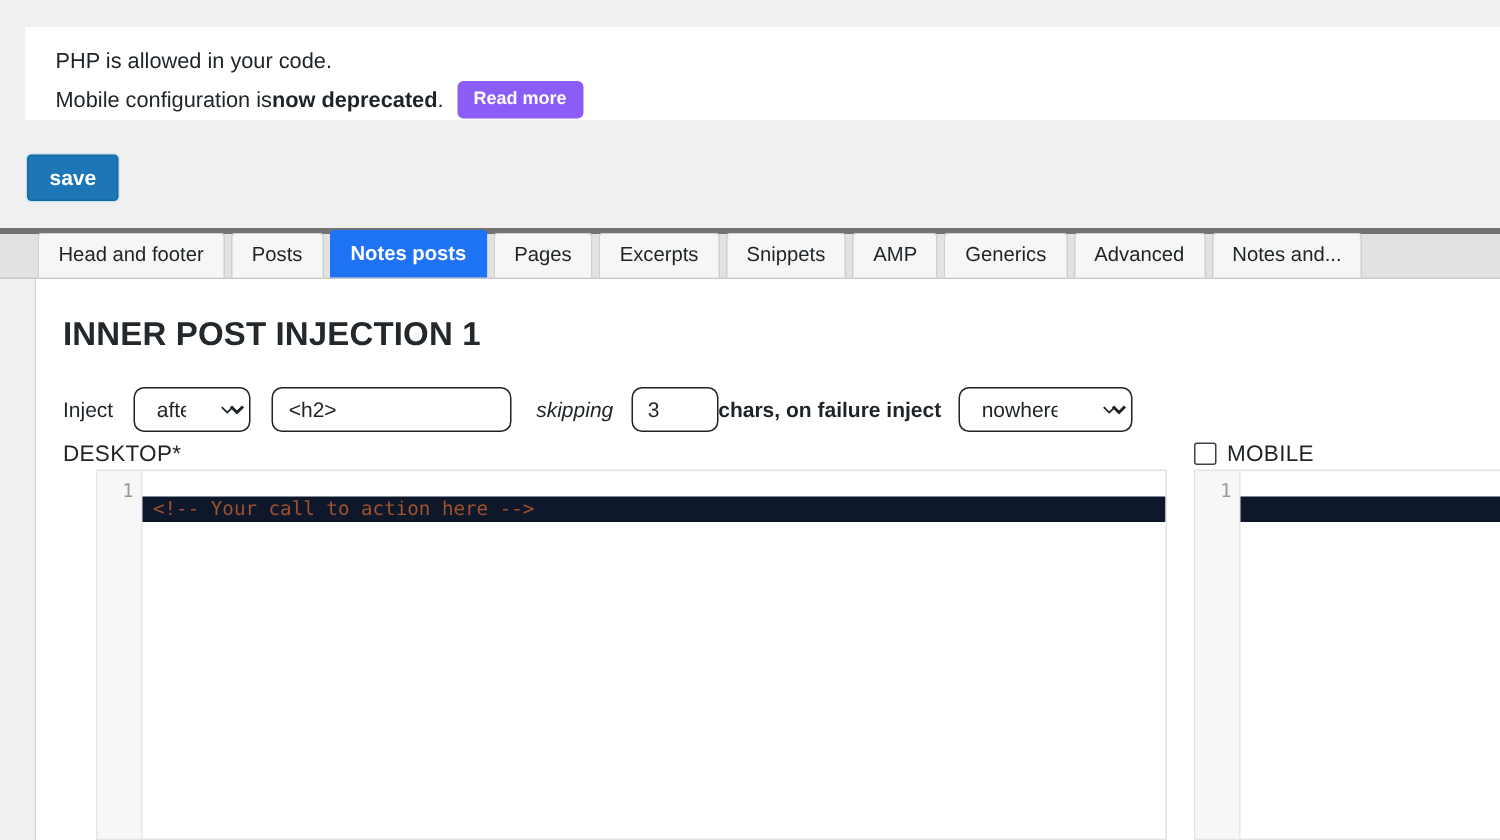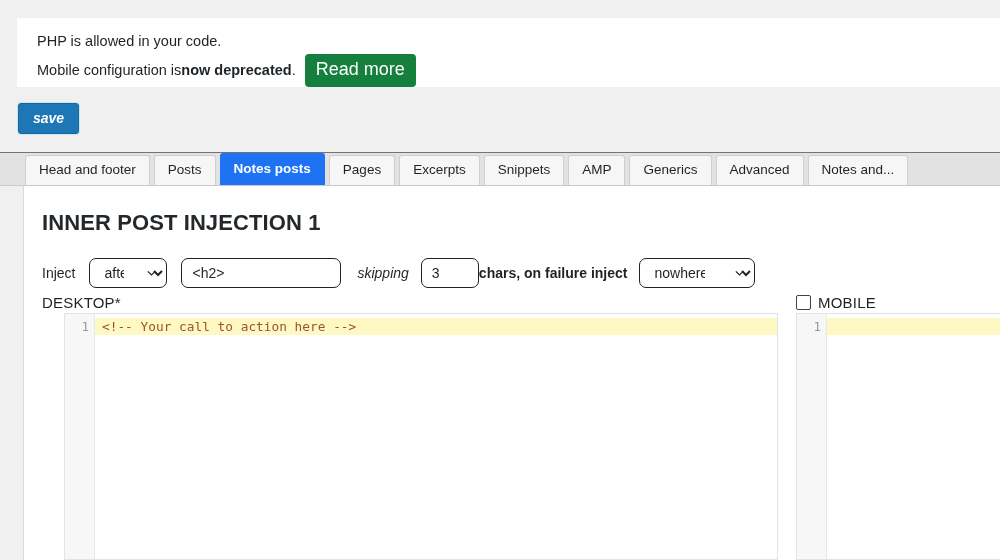--- a/index.html
+++ b/index.html
@@ -26,24 +26,24 @@
     color: #1d2327;
     line-height: 1.55;
     display: flex;
     align-items: center;
     gap: 0;
   }
   .notice-line.second { margin-top: 2px; }
   .notice-strong { font-weight: bold; }
   .read-more {
     display: inline-block;
-    background: #15803d;
+    background: #8b5cf6;
     color: #ffffff;
-    font-size: 18px;
-    font-weight: normal;
+    font-size: 12px;
+    font-weight: bold;
     padding: 4px 11px 5px;
     border-radius: 4px;
     margin-left: 9px;
     line-height: 1.3;
     cursor: pointer;
     white-space: nowrap;
   }
 
   
   .save-btn {
@@ -52,30 +52,29 @@
     background: #1d76b5;
     color: #ffffff;
     border: 1px solid #136a9f;
     border-radius: 3px;
     font-size: 14px;
     font-weight: bold;
     padding: 6px 14px 7px;
     cursor: pointer;
     box-shadow: 0 0 0 1px #cfe4f2;
     font-family: "Liberation Sans", sans-serif;
-    font-style: italic;
   }
 
   
   .tabbar {
     position: absolute;
     left: 0; top: 152px; right: 0;
     height: 34px;
     background: #e2e2e2;
-    border-top: 1px solid #737373;
+    border-top: 4px solid #737373;
     border-bottom: 1px solid #c9c9c9;
     padding-left: 25px;
     display: flex;
     align-items: flex-end;
     gap: 4px;
   }
   .tab {
     background: #f6f6f6;
     border: 1px solid #cfcfcf;
     border-bottom: none;
@@ -197,28 +196,29 @@
     font-family: "DejaVu Sans Mono", monospace;
     font-size: 12.5px;
     color: #999999;
     text-align: right;
     padding-right: 5px;
     line-height: 17px;
     height: 17px;
   }
   .code-area { flex: 1; padding-top: 4px; min-width: 0; }
   .code-line {
-    background: #fef9c3;
+    background: #0f172a;
     line-height: 17px;
     height: 17px;
     padding-left: 7px;
     font-family: "DejaVu Sans Mono", monospace;
     font-size: 12.8px;
     white-space: pre;
     color: #a0522d;
+    margin-top: 13px;
   }
   .code-line.empty { color: transparent; }
 </style>
 </head>
 <body>
 
 <div class="notice">
   <div class="notice-line">
     <span>PHP is allowed in your code.</span>
   </div>

